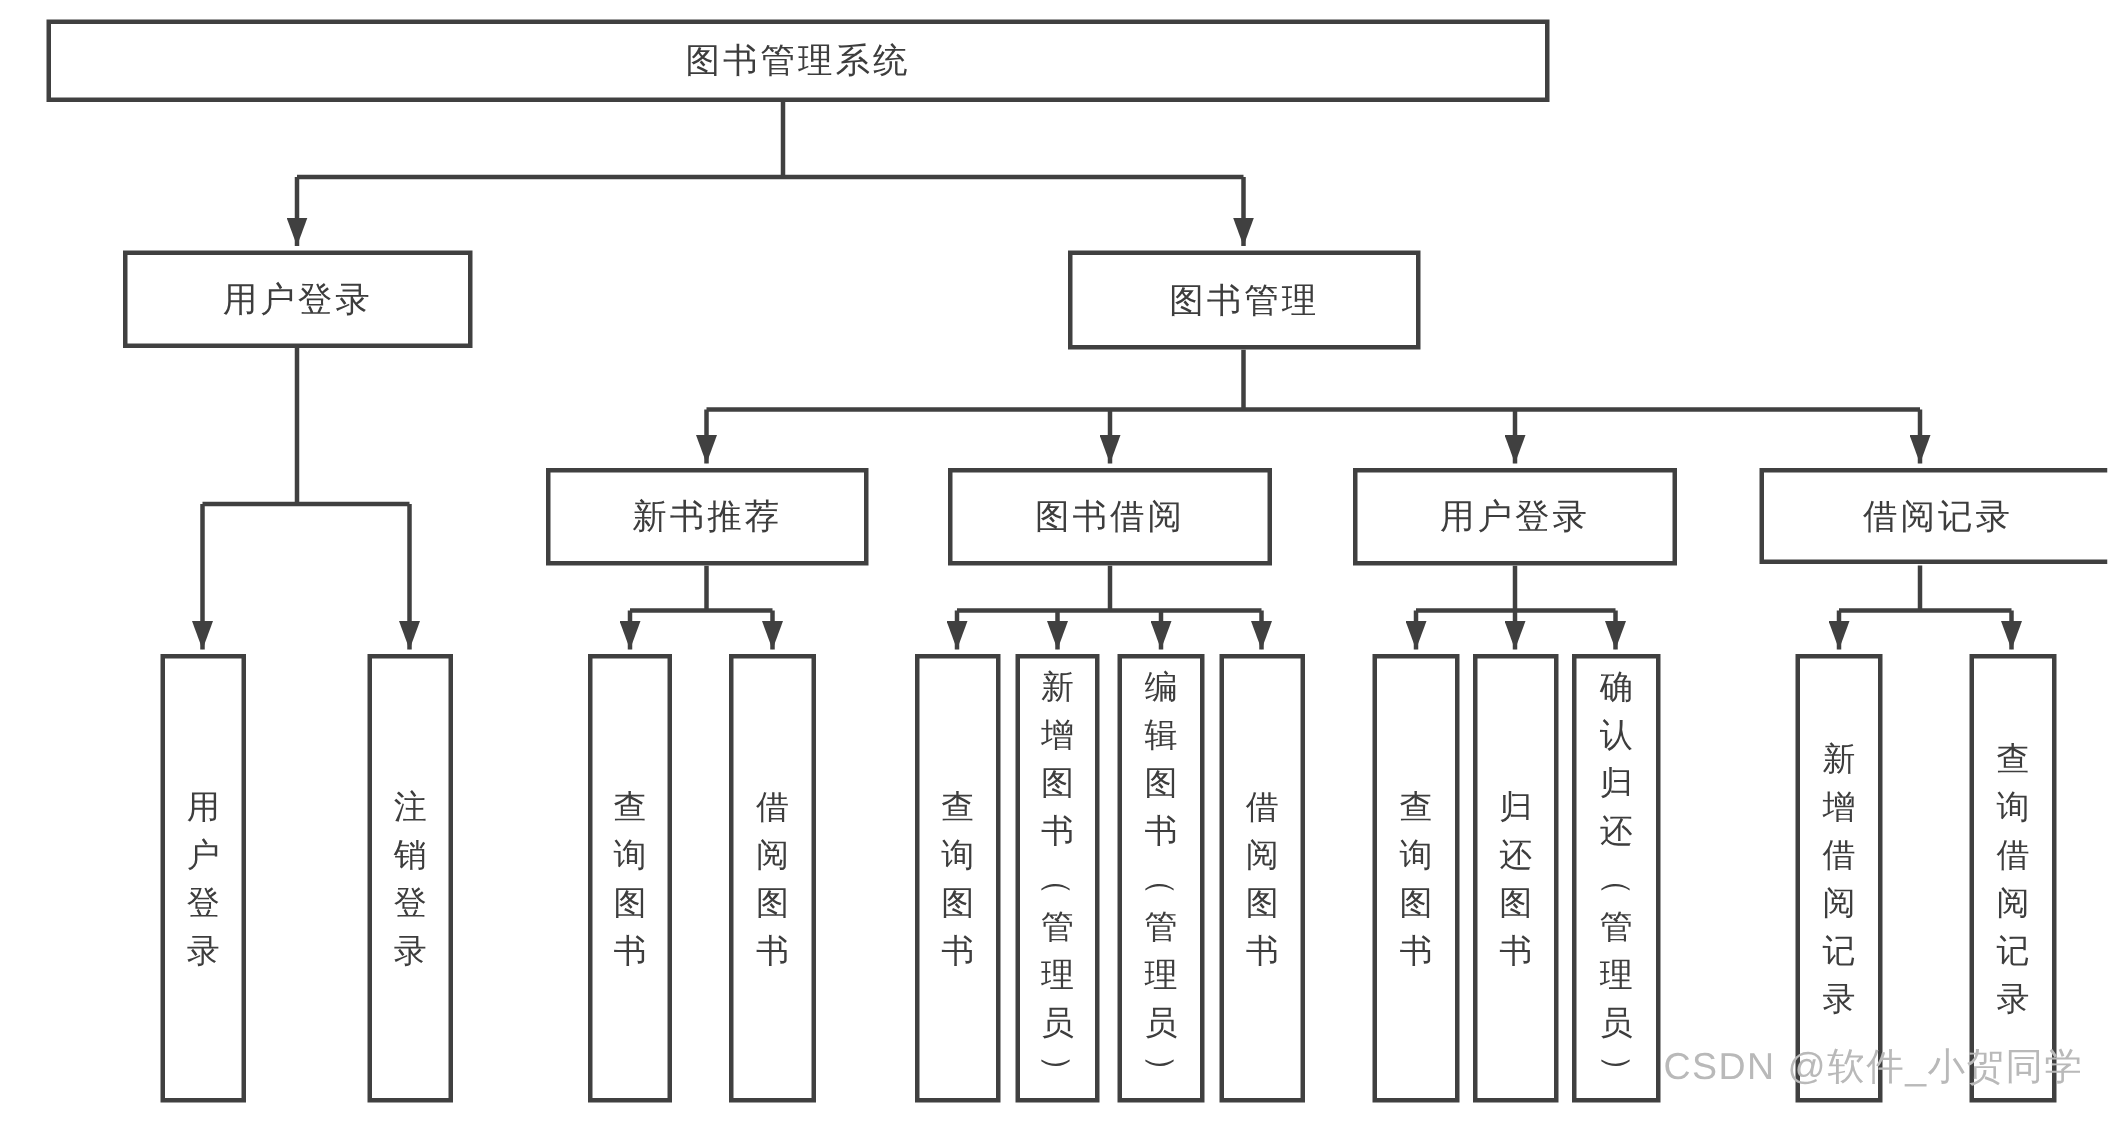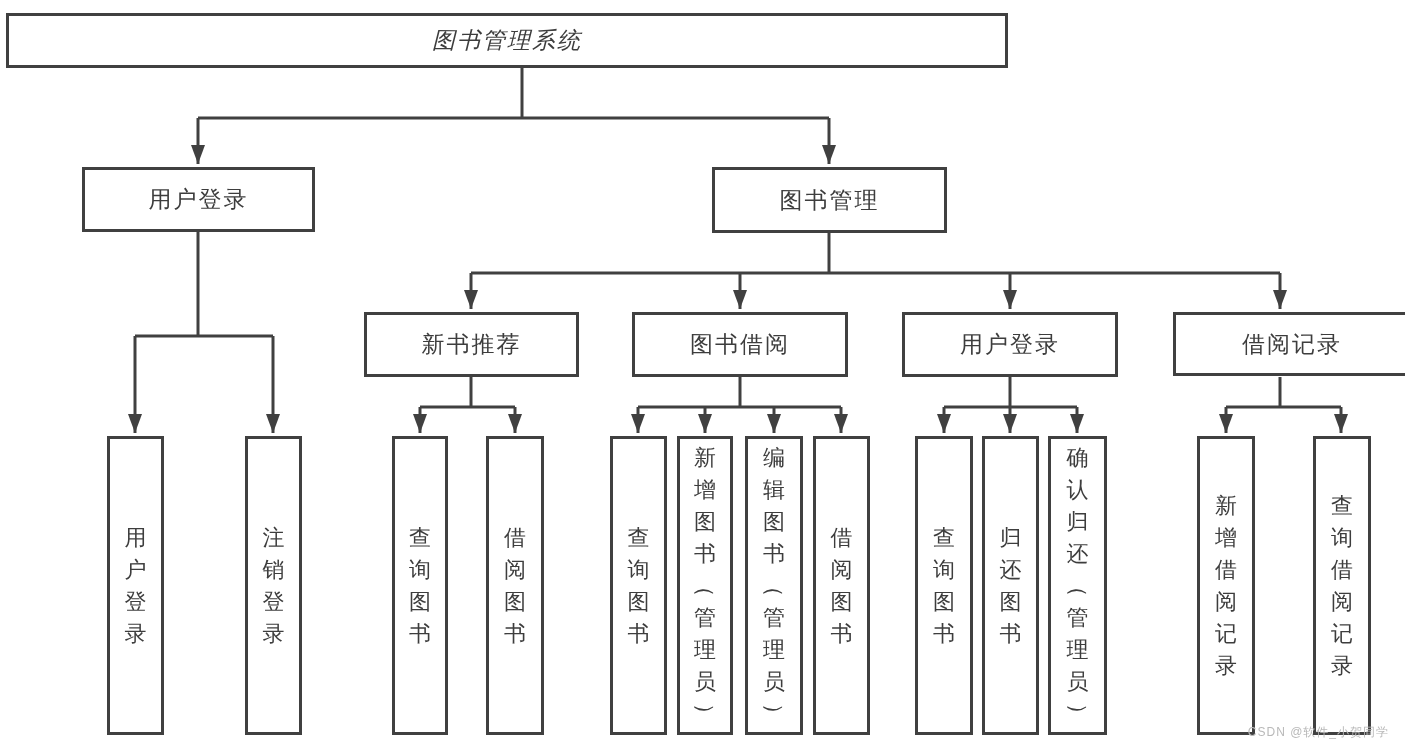--- a/index.html
+++ b/index.html
@@ -17,21 +17,21 @@
     font-size:23px;letter-spacing:2px;white-space:nowrap;color:#3d3d3d;
   }
   .vbox{flex-direction:column;}
   .vlabel{
     display:flex;flex-direction:column;align-items:center;justify-content:center;
     font-size:22px;color:#3d3d3d;
   }
   .vchar{display:block;height:32px;line-height:32px;text-align:center;}
   .vchar.rot{transform:rotate(90deg);}
   #watermark{
-    position:absolute;right:16px;bottom:6px;font-size:12px;color:#b9b9b9;
+    position:absolute;right:16px;bottom:20px;font-size:25px;color:#b9b9b9;
     letter-spacing:1px;z-index:2;white-space:nowrap;
   }
 </style>
 </head>
 <body>
 
 <div id="canvas">
 
   <svg id="wires" width="1405" height="747" viewBox="0 0 1405 747">
     <defs>
@@ -76,21 +76,21 @@
       <path d="M1010,407 V433" marker-end="url(#arrow)"></path>
       <path d="M1077,407 V433" marker-end="url(#arrow)"></path>
 
       <path d="M1280,377 V407"></path>
       <path d="M1226,407 H1341"></path>
       <path d="M1226,407 V433" marker-end="url(#arrow)"></path>
       <path d="M1341,407 V433" marker-end="url(#arrow)"></path>
     </g>
   </svg>
 
-  <div class="node" style="left:6px;top:13px;width:1002px;height:55px;font-style:italic;">
+  <div class="node" style="left:31px;top:13px;width:1002px;height:55px;">
     <span class="hlabel">图书管理系统</span>
   </div>
 
   <div class="node" style="left:82px;top:167px;width:233px;height:65px;">
     <span class="hlabel">用户登录</span>
   </div>
   <div class="node" style="left:712px;top:167px;width:235px;height:66px;">
     <span class="hlabel">图书管理</span>
   </div>
 

